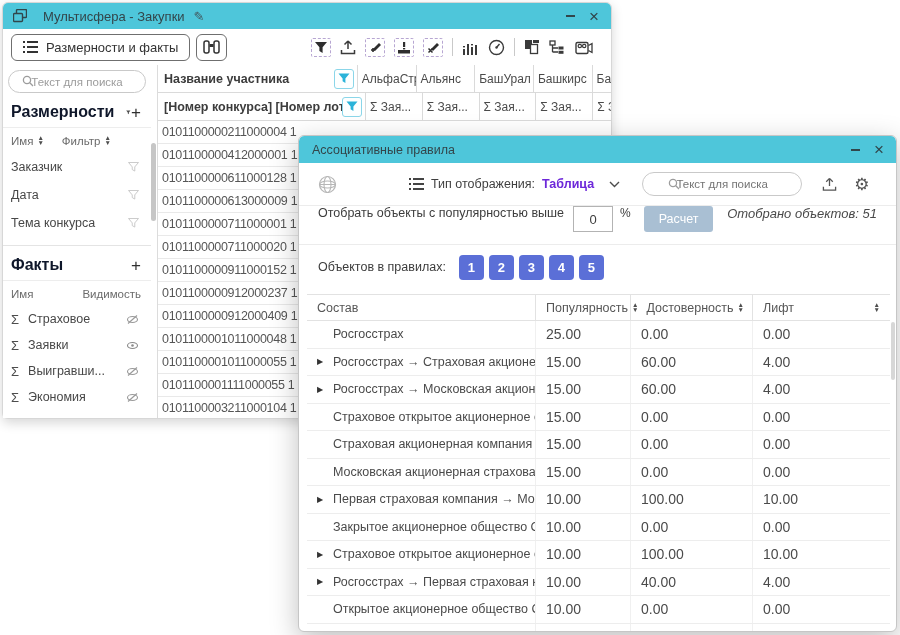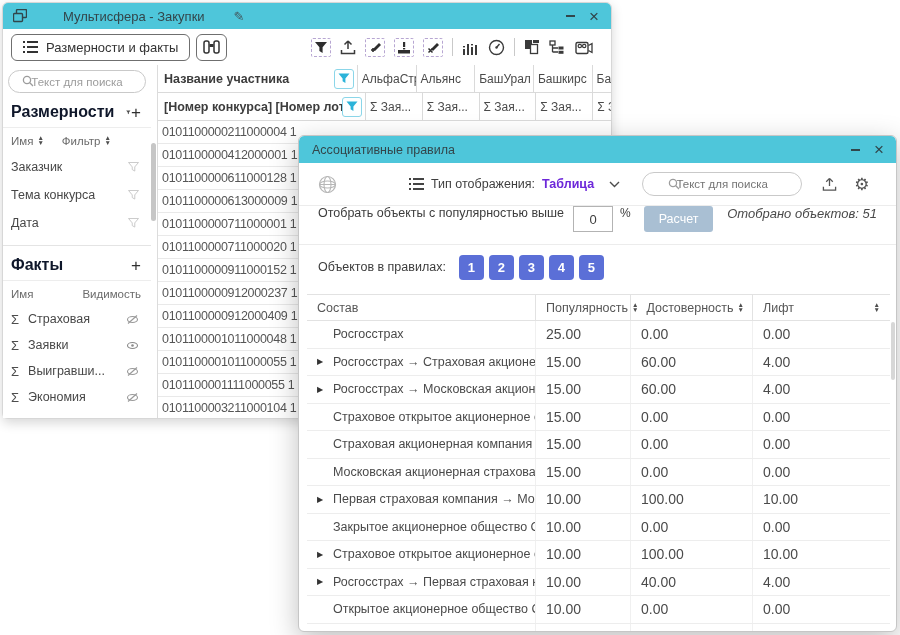--- a/index.html
+++ b/index.html
@@ -4,21 +4,21 @@
 <style>
   * { margin:0; padding:0; box-sizing:border-box; }
   html,body { width:900px; height:635px; background:#ffffff; overflow:hidden;
               font-family:"Liberation Sans", sans-serif; }
 
   
   .main-window { position:absolute; left:2px; top:2px; width:610px; height:417px;
     background:#fff; border:1px solid #d7d7d7; border-radius:6px;
     box-shadow:0 4px 12px rgba(0,0,0,.16); }
   .titlebar { position:absolute; left:0; top:0; right:0; height:26px;
-    background:#4ec6da; border-radius:5px 5px 0 0; display:flex; align-items:center;gap:20px; }
+    background:#4ec6da; border-radius:5px 5px 0 0; display:flex; align-items:center; }
   .titlebar .win-title { font-size:13px; color:#33454a; margin-left:16px; }
   .tb-btns { margin-left:auto; display:flex; align-items:center; gap:14px; padding-right:12px; }
   .min-line { display:inline-block; width:9px; height:2px; background:#31464b; }
   .close-x { font-size:17px; color:#31464b; line-height:1; }
   .pencil, .pencil-g { font-size:13px; color:#42565c; margin-left:9px; }
 
   .mw-toolbar { position:absolute; left:0; top:26px; right:0; height:36px;
     display:flex; align-items:center; padding:0 8px; background:#fff; }
   .dims-btn { height:27px; border:1px solid #6f6f6f; border-radius:6px;
     display:flex; align-items:center; gap:8px; padding:0 11px; font-size:13px; color:#333; background:#fff; }
@@ -273,45 +273,45 @@
           <span>▼</span>
         </span>
     </div>
     <div class="dim-item">
       <span>Заказчик</span>
       <svg width="11" height="10" viewBox="0 0 12 11">
         <path d="M0.5 0.5 H11.5 L7.4 5.4 V10 L4.6 8.3 V5.4 Z" fill="none" stroke="#c4c4c4" stroke-width="1"></path>
       </svg>
     </div>
     <div class="dim-item">
-      <span>Тема конкурса</span>
+      <span>Дата</span>
       <svg width="11" height="10" viewBox="0 0 12 11">
         <path d="M0.5 0.5 H11.5 L7.4 5.4 V10 L4.6 8.3 V5.4 Z" fill="none" stroke="#c4c4c4" stroke-width="1"></path>
       </svg>
     </div>
     <div class="dim-item">
-      <span>Дата</span>
+      <span>Тема конкурса</span>
       <svg width="11" height="10" viewBox="0 0 12 11">
         <path d="M0.5 0.5 H11.5 L7.4 5.4 V10 L4.6 8.3 V5.4 Z" fill="none" stroke="#c4c4c4" stroke-width="1"></path>
       </svg>
     </div>
 
     <div class="facts-sep"></div>
     <div class="sec-head">
       <span class="t">Факты</span>
       <span class="plus">+</span>
     </div>
     <div class="sub-cols">
       <span>Имя</span>
       <span style="margin-left:auto">Видимость</span>
     </div>
 
     <div class="fact-item">
       <span class="sig">Σ</span>
-      <span>Страховая</span>
+      <span>Страховое</span>
       <svg width="13" height="11" viewBox="0 0 13 11">
         <ellipse cx="6.5" cy="5.5" rx="5" ry="3" fill="none" stroke="#9a9a9a" stroke-width="1.1"></ellipse>
         <path d="M2 9.5 L11 1.5" stroke="#9a9a9a" stroke-width="1.1"></path>
       </svg>
     </div>
     <div class="fact-item">
       <span class="sig">Σ</span>
       <span>Заявки</span>
       <svg width="13" height="11" viewBox="0 0 13 11">
         <ellipse cx="6.5" cy="5.5" rx="5" ry="3" fill="none" stroke="#8a8a8a" stroke-width="1.1"></ellipse>

